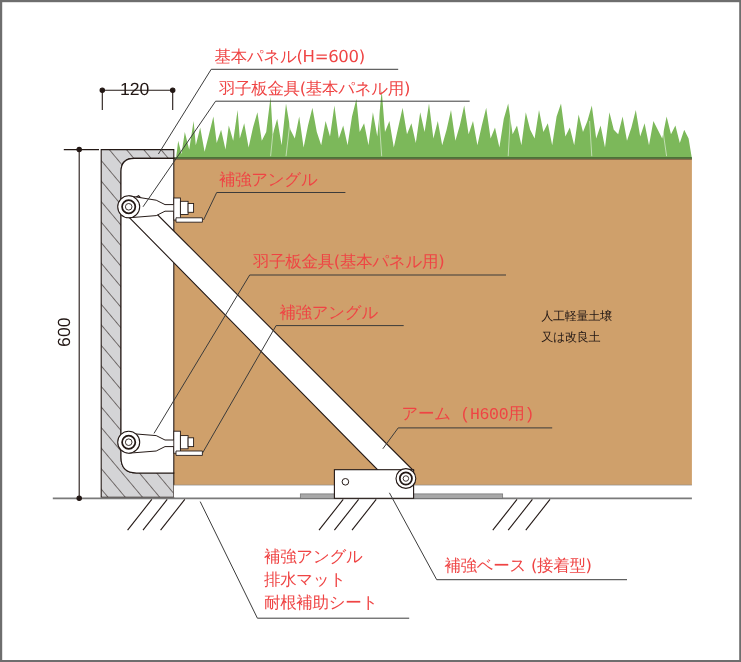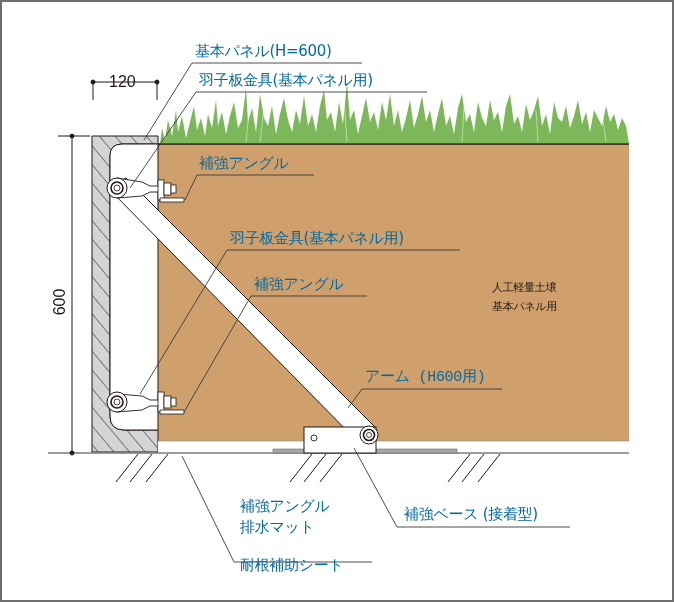--- a/index.html
+++ b/index.html
@@ -10,21 +10,21 @@
     box-sizing: border-box;
     border: 2px solid #6e6e6e;
     background: #ffffff;
     overflow: hidden;
   }
   svg { position: absolute; left: 0; top: 0; }
   .lbl {
     position: absolute;
     font-family: "DejaVu Sans", "Liberation Sans", sans-serif;
     font-size: 15px;
-    color: #0369a1;
+    color: #ef4444;
     white-space: nowrap;
     line-height: 1;
     letter-spacing: -0.3px;
   }
   .dim {
     position: absolute;
     font-family: "Liberation Sans", "DejaVu Sans", sans-serif;
     font-size: 16px;
     color: #231815;
     line-height: 1;
@@ -173,21 +173,21 @@
 
   <div class="lbl" style="left:193px; top:42px;">基本パネル(H=600)</div>
   <div class="lbl" style="left:197px; top:71px;">羽子板金具(基本パネル用)</div>
   <div class="lbl" style="left:197px; top:154px;">補強アングル</div>
   <div class="lbl" style="left:228px; top:229px;">羽子板金具(基本パネル用)</div>
   <div class="lbl" style="left:252px; top:275px;">補強アングル</div>
   <div class="lbl" style="left:363px; top:368px;font-family:Liberation Mono, monospace;">アーム (H600用)</div>
 
   <div class="soil-text" style="left:490px; top:276px; width:120px;">
     <div>人工軽量土壌</div>
-    <div>基本パネル用</div>
+    <div>又は改良土</div>
   </div>
 
   <div class="lbl" style="left:238px; top:497px;">補強アングル</div>
   <div class="lbl" style="left:238px; top:518px;">排水マット</div>
-  <div class="lbl" style="left:238px; top:556px;">耐根補助シート</div>
+  <div class="lbl" style="left:238px; top:539px;">耐根補助シート</div>
   <div class="lbl" style="left:402px; top:505px;">補強ベース (接着型)</div>
 
 </div>
 
 </body></html>

